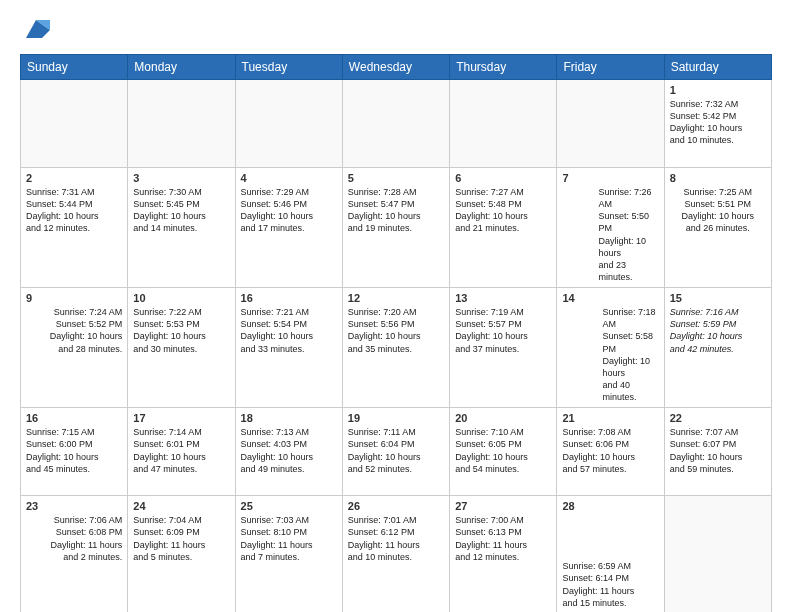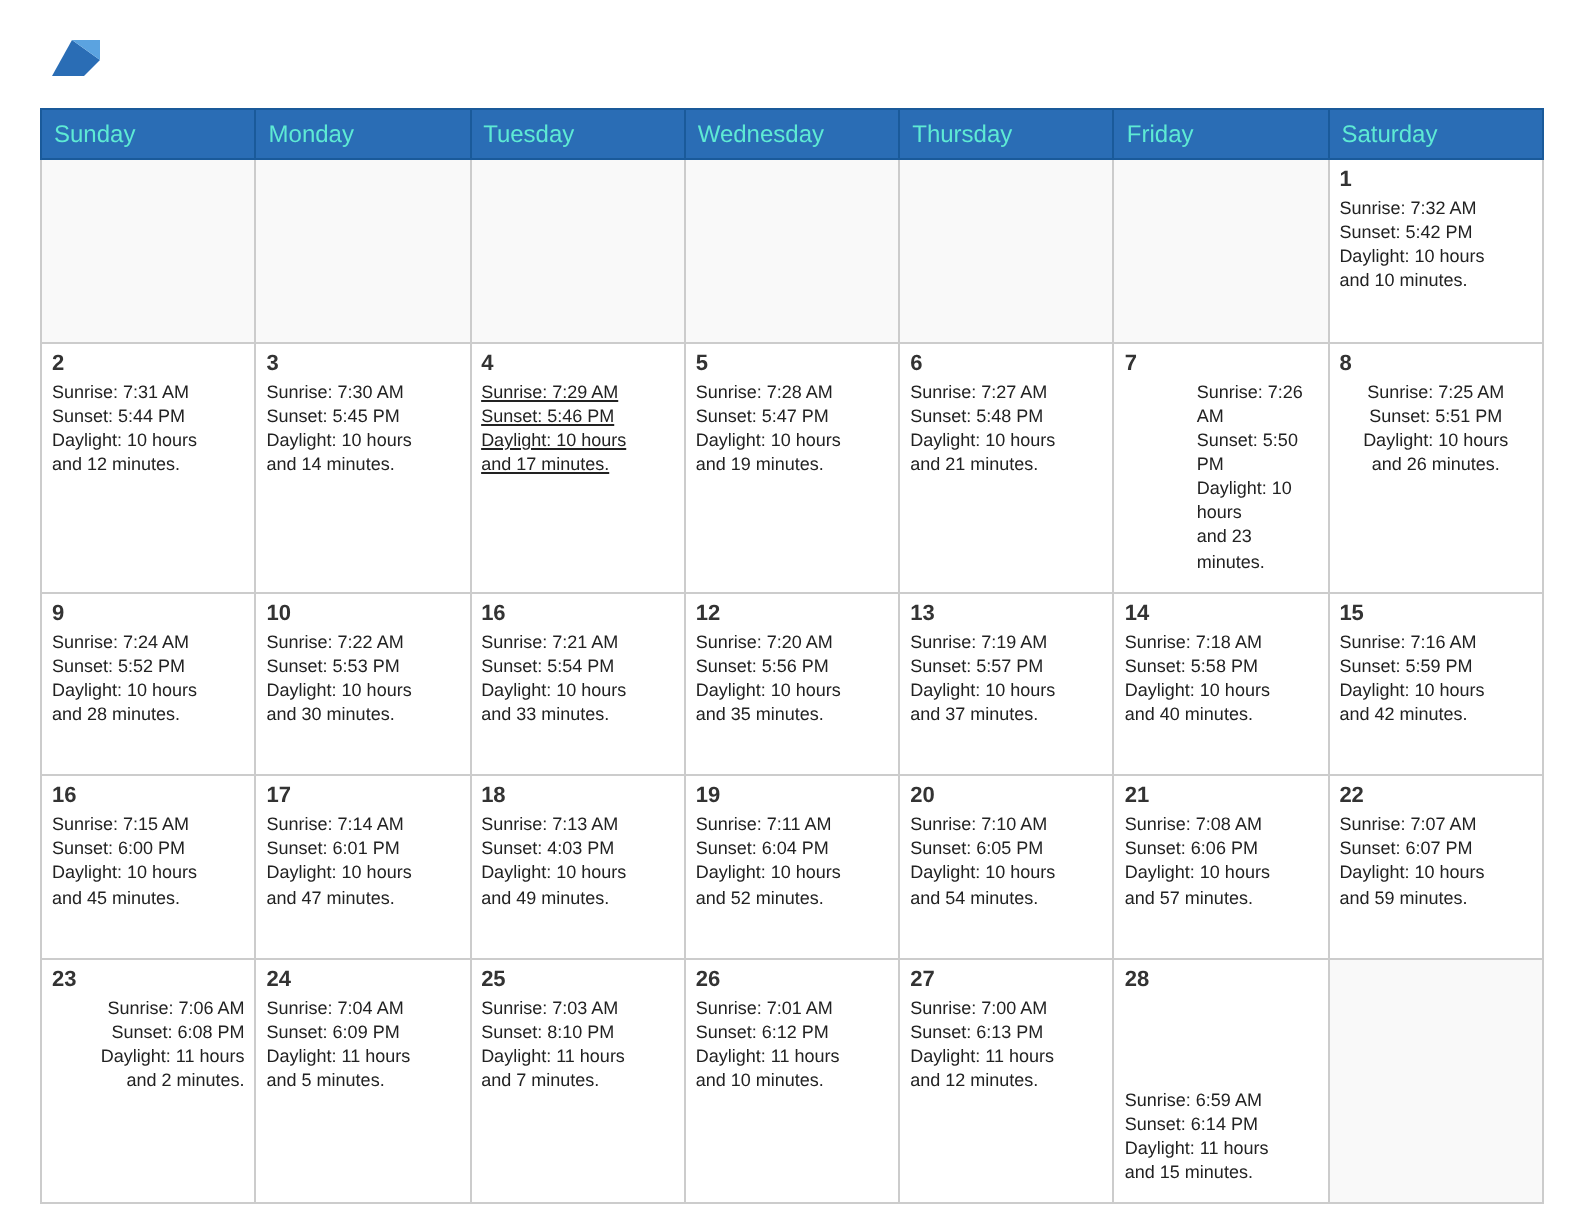--- a/index.html
+++ b/index.html
@@ -64,21 +64,21 @@
     }
     .calendar {
       flex: 1;
       border: 1px solid #ccc;
       border-collapse: collapse;
       width: 100%;
       table-layout: fixed;
     }
     .calendar th {
       background: #2a6db5;
-      color: #5eead4;
+      color: #ffffff;
       font-size: 12px;
       padding: 5px 6px;
       text-align: left;
       border: 1px solid #1a5a9a;
       font-weight: normal;
     }
     .calendar td {
       border: 1px solid #ccc;
       vertical-align: top;
       padding: 4px 5px;
@@ -160,21 +160,21 @@
           </td>
           <td>
             <span class="day-num">3</span>
             <div class="day-info" style="white-space: pre-line;">Sunrise: 7:30 AM
 Sunset: 5:45 PM
 Daylight: 10 hours
 and 14 minutes.</div>
           </td>
           <td>
             <span class="day-num">4</span>
-            <div class="day-info" style="white-space: pre-line; text-decoration: underline;">Sunrise: 7:29 AM
+            <div class="day-info" style="white-space: pre-line;">Sunrise: 7:29 AM
 Sunset: 5:46 PM
 Daylight: 10 hours
 and 17 minutes.</div>
           </td>
           <td>
             <span class="day-num">5</span>
             <div class="day-info" style="white-space: pre-line;">Sunrise: 7:28 AM
 Sunset: 5:47 PM
 Daylight: 10 hours
 and 19 minutes.</div>
@@ -197,21 +197,21 @@
             <span class="day-num">8</span>
             <div class="day-info" style="white-space: pre-line; text-align: center;">Sunrise: 7:25 AM
 Sunset: 5:51 PM
 Daylight: 10 hours
 and 26 minutes.</div>
           </td>
         </tr>
         <tr>
           <td>
             <span class="day-num">9</span>
-            <div class="day-info" style="white-space: pre-line;">Sunrise: 7:24 AM
+            <div class="day-info" style="white-space: pre-line; text-align: right;">Sunrise: 7:24 AM
 Sunset: 5:52 PM
 Daylight: 10 hours
 and 28 minutes.</div>
           </td>
           <td>
             <span class="day-num">10</span>
             <div class="day-info" style="white-space: pre-line;">Sunrise: 7:22 AM
 Sunset: 5:53 PM
 Daylight: 10 hours
 and 30 minutes.</div>
@@ -232,28 +232,28 @@
           </td>
           <td>
             <span class="day-num">13</span>
             <div class="day-info" style="white-space: pre-line;">Sunrise: 7:19 AM
 Sunset: 5:57 PM
 Daylight: 10 hours
 and 37 minutes.</div>
           </td>
           <td>
             <span class="day-num">14</span>
-            <div class="day-info" style="white-space: pre-line;">Sunrise: 7:18 AM
+            <div class="day-info" style="white-space: pre-line; margin-left: 40px;">Sunrise: 7:18 AM
 Sunset: 5:58 PM
 Daylight: 10 hours
 and 40 minutes.</div>
           </td>
           <td>
             <span class="day-num">15</span>
-            <div class="day-info" style="white-space: pre-line;">Sunrise: 7:16 AM
+            <div class="day-info" style="white-space: pre-line; font-style: italic;">Sunrise: 7:16 AM
 Sunset: 5:59 PM
 Daylight: 10 hours
 and 42 minutes.</div>
           </td>
         </tr>
         <tr>
           <td>
             <span class="day-num">16</span>
             <div class="day-info" style="white-space: pre-line;">Sunrise: 7:15 AM
 Sunset: 6:00 PM

